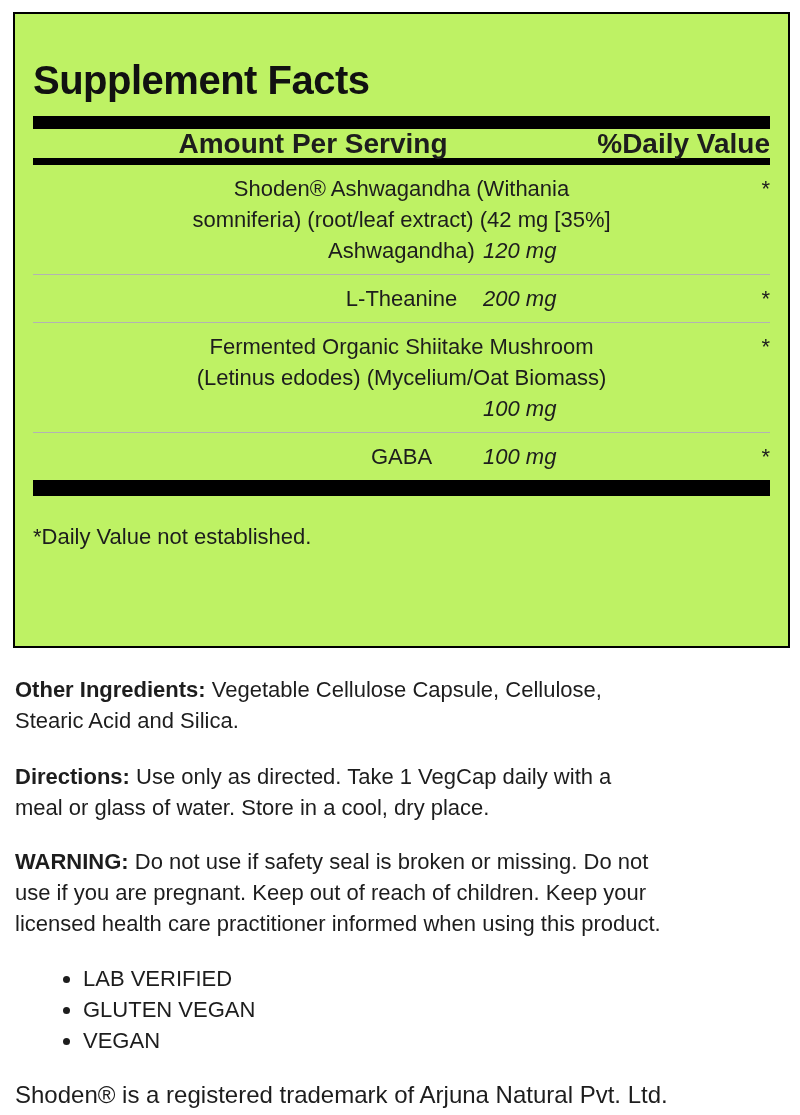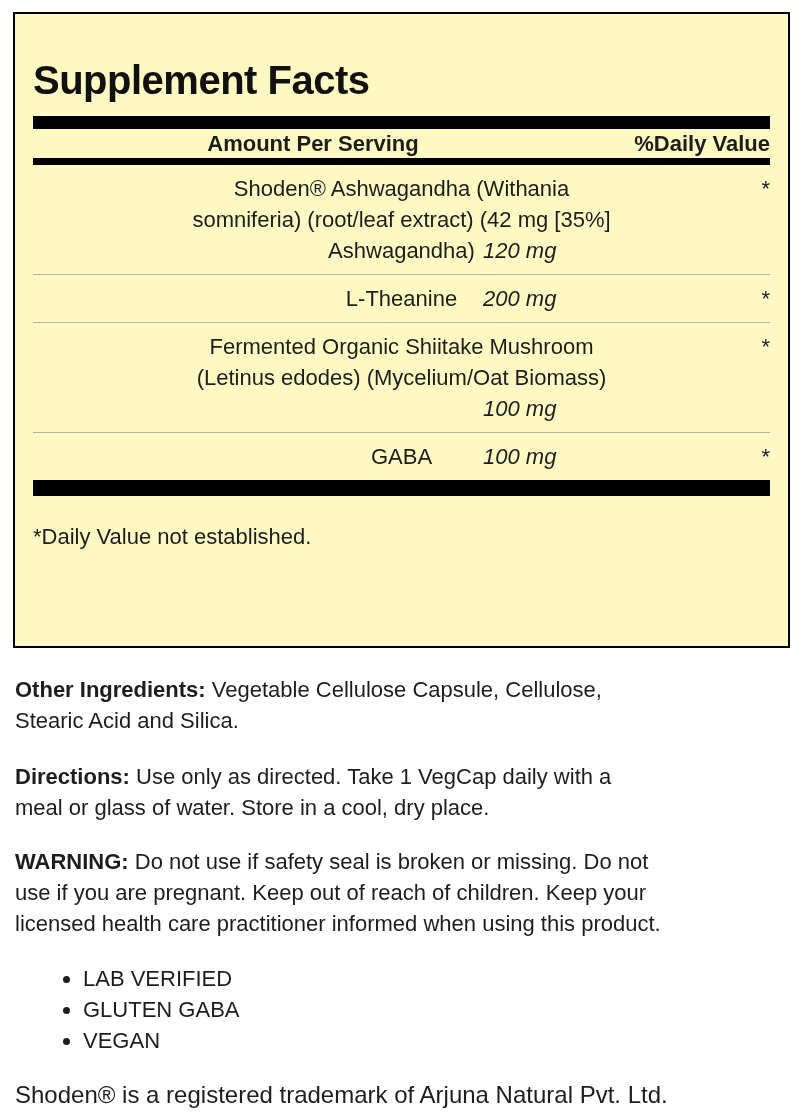--- a/index.html
+++ b/index.html
@@ -12,39 +12,39 @@
     overflow: hidden;
   }
 
   
   .facts-panel {
     position: absolute; left: 13px; top: 12px;
     width: 777px; height: 636px;
     border: 2px solid #000;
     box-sizing: border-box;
     padding: 0 18px;
-    background: #fef9c3;
+    background: #bef264;
   }
   .panel-title {
     margin: 44px 0 0 0;
     font-size: 40px; font-weight: bold;
     line-height: 44px; letter-spacing: -0.5px;
     color: #111;
   }
   .serving { margin-top: 37px; font-size: 22px; line-height: 31px; }
 
   .bar { background: #000; }
   .bar-thick-top { margin-top: 14px; height: 13px; }
   .bar-medium { height: 7px; }
   .bar-thick-bottom { height: 16px; }
 
   .header-row {
     position: relative;
     padding: 2px 0 1px;
-    font-size: 22px; font-weight: bold; line-height: 26px;
+    font-size: 28px; font-weight: bold; line-height: 26px;
     height: 26px;
   }
   .header-amount { position: absolute; left: 0; width: 560px; text-align: center; }
   .header-dv { position: absolute; right: 0; }
 
   .row { padding: 8px 0; border-bottom: 1px solid #b3b3b3; font-size: 22px; text-align: center; }
   .row:last-child { border-bottom: none; }
   .row-line { position: relative; line-height: 31px; min-height: 31px; }
   .ing-name { display: inline; }
   .ing-amount { position: absolute; left: 450px; top: 0; font-style: italic; }
@@ -115,17 +115,17 @@
       <p class="section other-ingredients"><b class="section-lead">Other Ingredients:</b><span class="section-text"> Vegetable Cellulose Capsule, Cellulose,
 Stearic Acid and Silica.</span></p>
       <p class="section directions"><b class="section-lead">Directions:</b><span class="section-text"> Use only as directed. Take 1 VegCap daily with a
 meal or glass of water. Store in a cool, dry place.</span></p>
       <p class="section warning"><b class="section-lead">WARNING:</b><span class="section-text"> Do not use if safety seal is broken or missing. Do not
 use if you are pregnant. Keep out of reach of children. Keep your
 licensed health care practitioner informed when using this product.</span></p>
     </div>
   <ul class="badges" id="badges">
       <li class="badge">LAB VERIFIED</li>
-      <li class="badge">GLUTEN GABA</li>
+      <li class="badge">GLUTEN VEGAN</li>
       <li class="badge">VEGAN</li>
     </ul>
   <div class="trademark">Shoden® is a registered trademark of Arjuna Natural Pvt. Ltd.</div>
 </div>
 
 </body></html>

